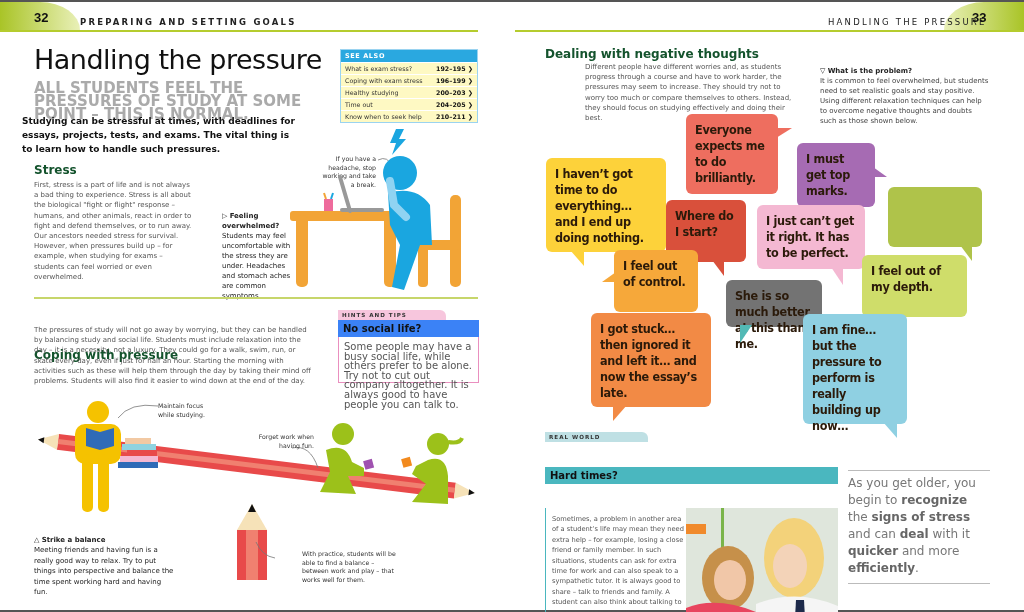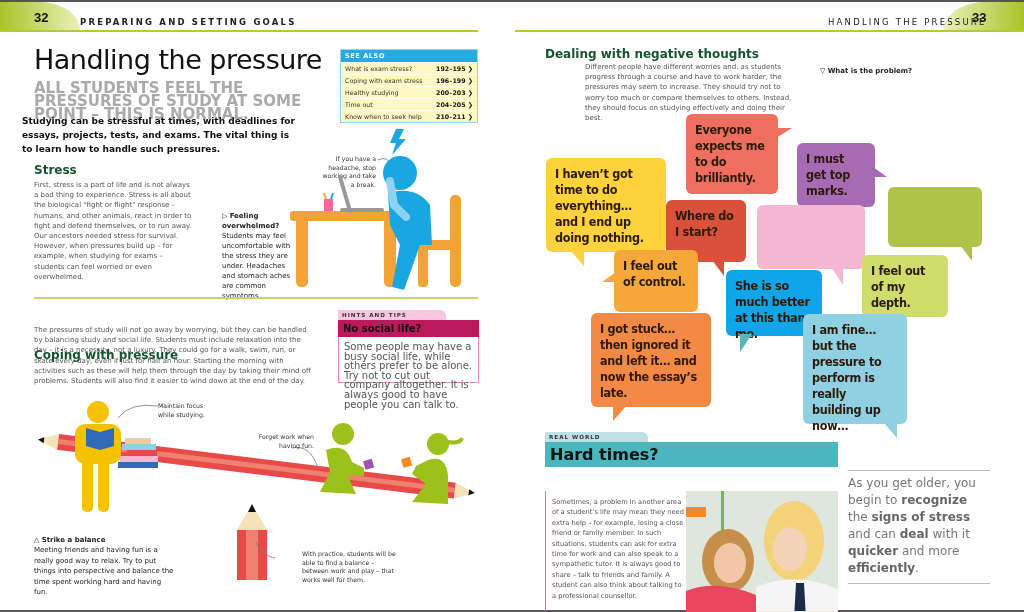--- a/index.html
+++ b/index.html
@@ -20,27 +20,27 @@
   .body { font-size:7px; color:#555; line-height:10.2px; }
   .side { font-size:7px; color:#222; line-height:10px; }
   .side b { font-weight:700; }
   .see-also { left:340px; top:49px; width:138px; background:#fef9c3; border:1px solid #9ad3f0; }
   .see-also .hd { background:#2aa8e0; color:#fff; font-size:6.5px; font-weight:700; padding:2px 4px; letter-spacing:0.6px; }
   .see-also .row { display:flex; justify-content:space-between; font-size:6.3px; padding:2px 4px; border-top:1px solid #fff; color:#333; }
   .see-also .row span.p { font-weight:700; color:#111; }
   .divider { height:2px; background:#c7d66b; }
   .hints { left:338px; top:310px; width:141px; }
   .hints .lbl { background:#f7c6dd; width:108px; height:10px; font-size:5.6px; font-weight:700; letter-spacing:1px; padding:2px 4px; color:#333; border-top-right-radius:6px; }
-  .hints .hd { background:#be185d; color:#111; font-size:10px; font-weight:700; padding:3px 5px; }
+  .hints .hd { background:#3b82f6; color:#111; font-size:10px; font-weight:700; padding:3px 5px; }
   .hints .bd { border:1px solid #ea8fbf; border-top:none; padding:5px; font-size:10px; color:#555; line-height:9.6px; height:46px; }
   .bubble { position:absolute; border-radius:6px; font-family:"DejaVu Sans Condensed","DejaVu Sans", sans-serif; font-weight:700; font-size:12.5px; line-height:16px; color:#2b1a0a; padding:8px 9px; letter-spacing:-0.3px; }
   .bubble .tail { position:absolute; width:0; height:0; }
   .rw { left:545px; top:432px; width:293px; }
   .rw .lbl { background:#bfe0e4; width:103px; height:10px; font-size:5.6px; font-weight:700; letter-spacing:1px; padding:2px 4px; color:#333; border-top-right-radius:6px; }
-  .rw .hd { background:#4ab7bf; color:#111; font-size:16px; font-weight:700; padding:3px 5px; }
+  .rw .hd { background:#4ab7bf; color:#111; font-size:10px; font-weight:700; padding:3px 5px;margin-top:25px; }
   .rw .bd { border:1px solid #4ab7bf; border-top:none; height:136px; position:relative;margin-top:24px; }
   .rw .txt { position:absolute; left:6px; top:6px; width:134px; font-size:6.7px; color:#555; line-height:10.4px; }
   .rw .photo { position:absolute; left:140px; top:0; width:152px; height:135px; background:linear-gradient(180deg,#cfd9cd 0%,#b9c4bb 40%,#e9e0d5 100%); overflow:hidden; }
   .quote { left:848px; top:470px; width:142px; border-top:1px solid #bbb; border-bottom:1px solid #bbb; padding:4px 0 6px 0; font-size:12px; color:#777; line-height:17px; }
   .quote b { color:#666; }
 </style>
 </head>
 <body>
 
 <div class="abs frame-top"></div>
@@ -181,53 +181,55 @@
   <b>Strike a balance</b><br>
   <span>Meeting friends and having fun is a really good way to relax. Try to put things into perspective and balance the time spent working hard and having fun.</span>
 </div>
 
 <div class="abs h2" style="left:545px;top:47px;">Dealing with negative thoughts</div>
 <div class="abs body" style="left:545px;top:62px;width:210px;margin-left:40px;">Different people have different worries and, as students progress through a course and have to work harder, the pressures may seem to increase. They should try not to worry too much or compare themselves to others. Instead, they should focus on studying effectively and doing their best.</div>
 
 <div class="abs side" style="left:820px;top:66px;width:170px;line-height:10px;">
   <span>▽</span>
   <b>What is the problem?</b><br>
+  <span style="color:#444;">It is common to feel overwhelmed, but students need to set realistic goals and stay positive. Using different relaxation techniques can help to overcome negative thoughts and doubts such as those shown below.</span>
 </div>
 
 <div class="bubble" style="left:686px;top:114px;width:92px;height:80px;background:#ee6e5f;">
   <span>Everyone expects me to do brilliantly.</span>
   <div class="tail" style="right:-14px;top:14px;border-left:16px solid #ee6e5f;border-bottom:10px solid transparent;border-top:0 solid transparent;"></div>
 </div>
 <div class="bubble" style="left:546px;top:158px;width:120px;height:94px;background:#fdd23a;">
   <span>I haven’t got time to do everything… and I end up doing nothing.</span>
   <div class="tail" style="left:24px;bottom:-14px;border-top:16px solid #fdd23a;border-left:14px solid transparent;"></div>
 </div>
 <div class="bubble" style="left:797px;top:143px;width:78px;height:64px;background:#a66bb3;">
   <span>I must get top marks.</span>
   <div class="tail" style="right:-12px;top:24px;border-left:14px solid #a66bb3;border-top:10px solid transparent;"></div>
 </div>
 <div class="bubble" style="left:666px;top:200px;width:80px;height:62px;background:#d9503b;">
   <span>Where do I start?</span>
   <div class="tail" style="right:22px;bottom:-14px;border-top:16px solid #d9503b;border-left:12px solid transparent;"></div>
 </div>
 <div class="bubble" style="left:757px;top:205px;width:108px;height:64px;background:#f4b8d2;">
+  <span>I just can’t get it right. It has to be perfect.</span>
   <div class="tail" style="right:22px;bottom:-16px;border-top:18px solid #f4b8d2;border-left:12px solid transparent;"></div>
 </div>
 <div class="bubble" style="left:888px;top:187px;width:94px;height:60px;background:#afc34a;">
   <div class="tail" style="right:10px;bottom:-14px;border-top:16px solid #afc34a;border-left:12px solid transparent;"></div>
 </div>
 <div class="bubble" style="left:614px;top:250px;width:84px;height:62px;background:#f6a83a;">
   <span>I feel out of control.</span>
   <div class="tail" style="left:-12px;top:22px;border-right:14px solid #f6a83a;border-top:10px solid transparent;"></div>
 </div>
-<div class="bubble" style="left:726px;top:270px;width:96px;height:66px;background:#0ea5e9;">
+<div class="bubble" style="left:726px;top:280px;width:96px;height:47px;background:#737373;">
   <span>She is so much better at this than me.</span>
   <div class="tail" style="left:14px;bottom:-16px;border-top:18px solid #52b9b5;border-right:12px solid transparent;"></div>
 </div>
-<div class="bubble" style="left:862px;top:255px;width:86px;height:62px;background:#cfdd6a;">
+<div class="bubble" style="left:862px;top:255px;width:105px;height:62px;background:#cfdd6a;">
   <span>I feel out of my depth.</span>
 </div>
 <div class="bubble" style="left:591px;top:313px;width:120px;height:94px;background:#f28a45;">
   <span>I got stuck… then ignored it and left it… and now the essay’s late.</span>
   <div class="tail" style="left:22px;bottom:-14px;border-top:16px solid #f28a45;border-right:14px solid transparent;"></div>
 </div>
 <div class="bubble" style="left:803px;top:314px;width:104px;height:110px;background:#8fd0e2;">
   <span>I am fine… but the pressure to perform is really building up now…</span>
   <div class="tail" style="right:10px;bottom:-14px;border-top:16px solid #8fd0e2;border-left:14px solid transparent;"></div>
 </div>

